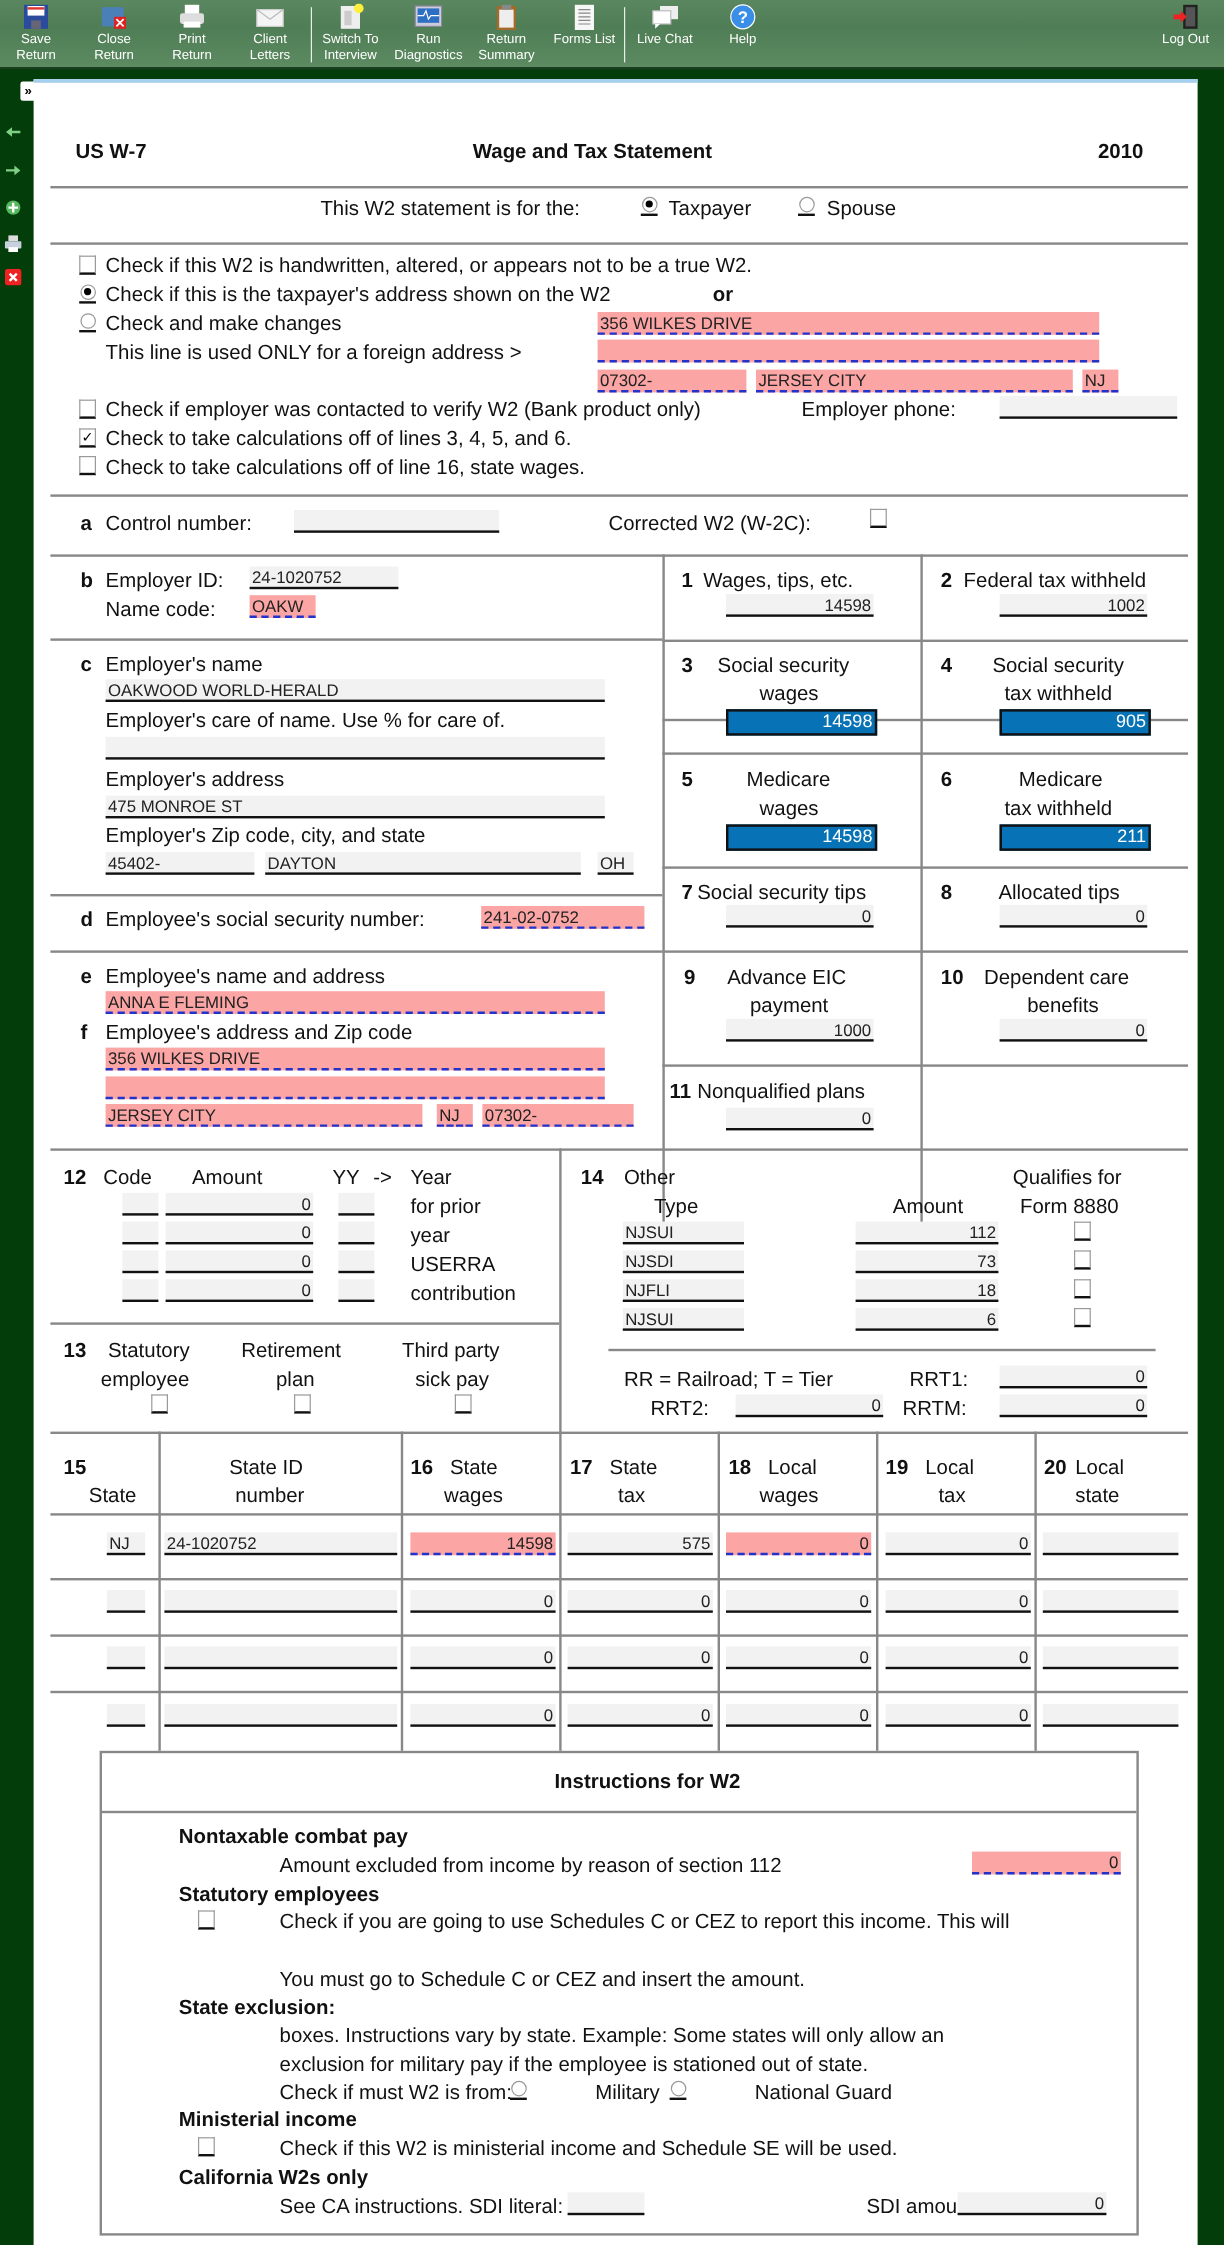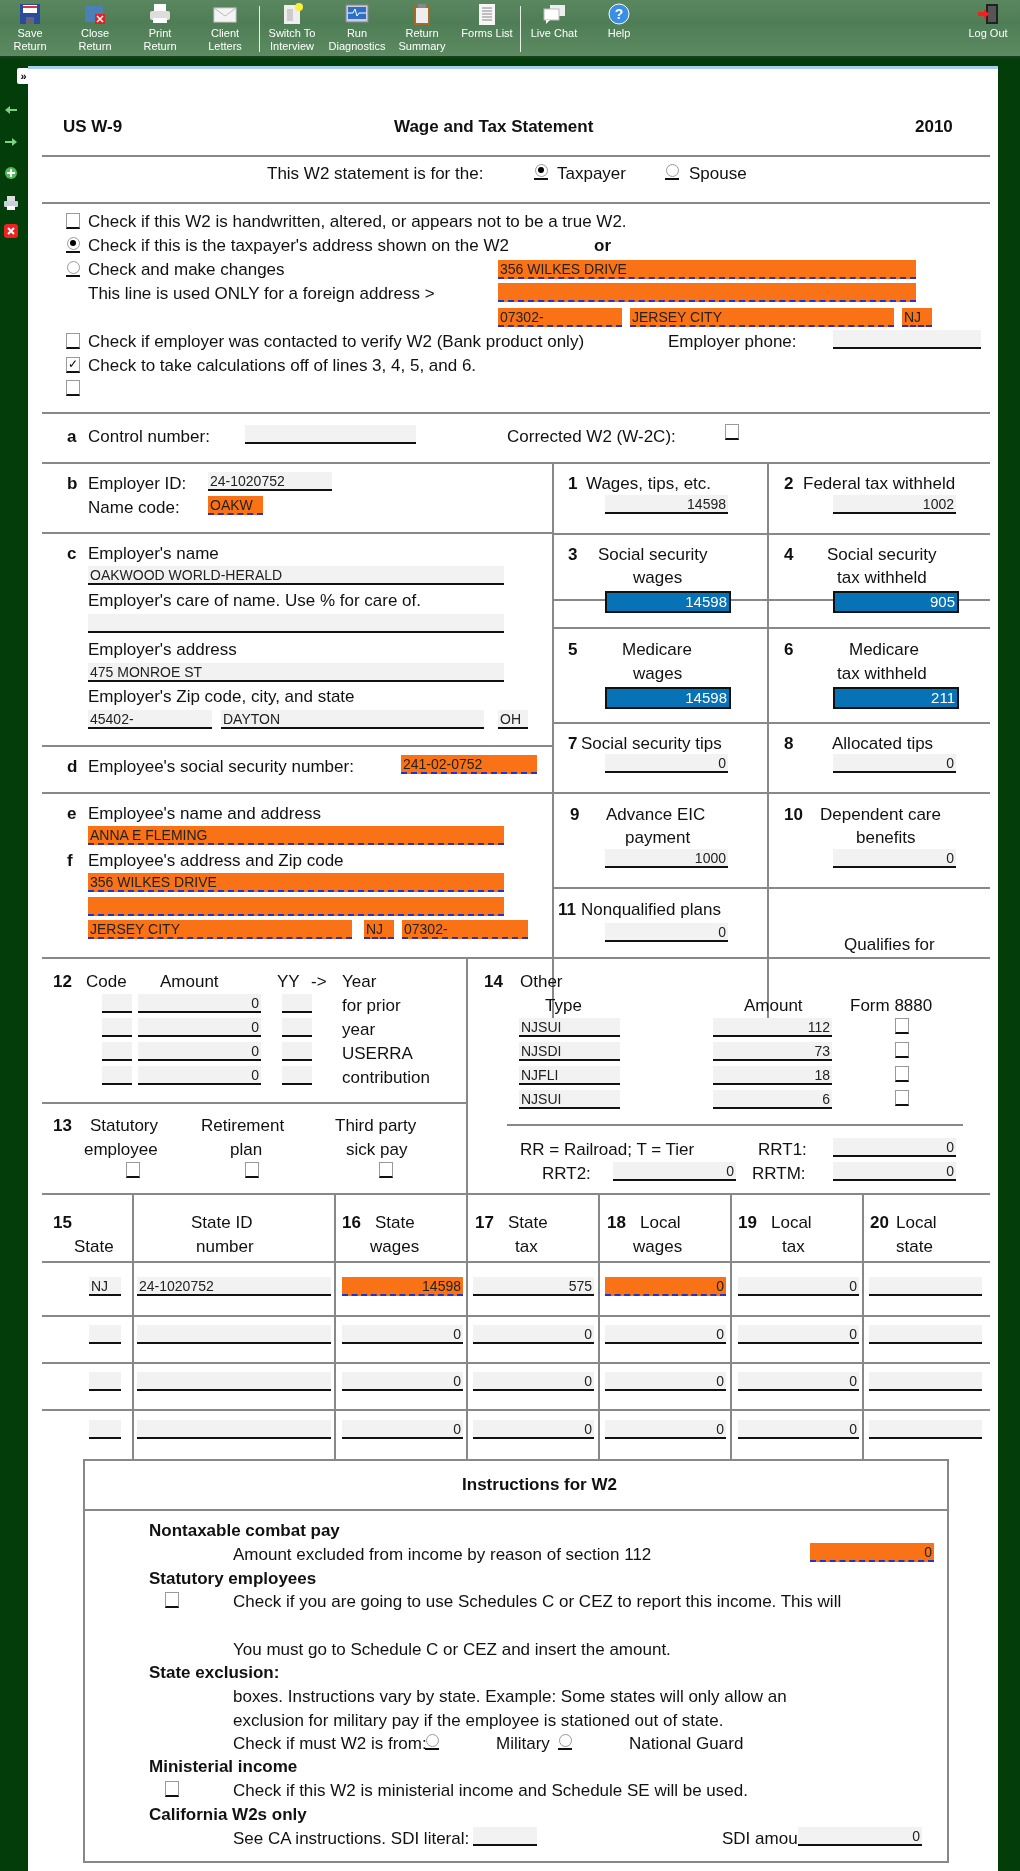--- a/index.html
+++ b/index.html
@@ -20,21 +20,21 @@
 
   
   .page { position: absolute; left: 28px; top: 66px; width: 970px; height: 1805px; background: #fff; border-top: 3px solid #a6cfee; }
   .t { position: absolute; font-size: 17px; white-space: nowrap; color: #111; }
   .b { font-weight: bold; }
   .hr { position: absolute; height: 2px; background: #888; }
   .vr { position: absolute; width: 2px; background: #888; }
 
   .fld { position: absolute; height: 19px; background: #f2f2f2; border-bottom: 2px solid #111; font-size: 14px; line-height: 18px; padding: 0 2px; white-space: nowrap; overflow: hidden; color: #222; }
   .fld.r { text-align: right; }
-  .fld.y { background: #f97316; border-bottom: 2px dashed #2233cc; }
+  .fld.y { background: #fca5a5; border-bottom: 2px dashed #2233cc; }
   .fld.blue { background: #0772b5; border: 2px solid #111; color: #fff; text-align: right; font-size: 15px; line-height: 17px; }
 
   .cb { position: absolute; width: 14px; height: 16px; border: 1px solid #999; border-bottom: 2px solid #111; background: #fff; font-size: 12px; line-height: 13px; text-align: center; color: #000; }
   .rb { position: absolute; width: 14px; height: 16px; border-bottom: 2px solid #111; }
   .rb::before { content: ""; position: absolute; left: 1px; top: 0; width: 11px; height: 11px; border-radius: 50%; border: 1px solid #999; background: #fff; }
   .rb.on::after { content: ""; position: absolute; left: 4px; top: 3px; width: 6px; height: 6px; border-radius: 50%; background: #000; }
 
   .instr { position: absolute; left: 55px; top: 1390px; width: 866px; height: 404px; border: 2px solid #888; }
   .instr .t { font-family: "Liberation Sans", sans-serif; font-size: 17px; padding-left: 47px; }
 </style>
@@ -150,21 +150,21 @@
       <rect x="3" y="10" width="8" height="4" fill="#fff"></rect>
     </svg>
   <svg class="rail-ico" style="top:166px" width="14" height="14">
       <rect x="0" y="0" width="14" height="14" rx="3" fill="#e22"></rect>
       <path d="M4 4l6 6M10 4l-6 6" stroke="#fff" stroke-width="2"></path>
     </svg>
 </div>
 
 <div class="page">
 
-  <div class="t b" style="left:35px;top:48px">US W-9</div>
+  <div class="t b" style="left:35px;top:48px">US W-7</div>
   <div class="t b" style="left:366px;top:48px">Wage and Tax Statement</div>
   <div class="t b" style="left:887px;top:48px">2010</div>
   <div class="hr" style="left:14px;top:86px;width:948px"></div>
 
   <div class="t" style="left:239px;top:95px">This W2 statement is for the:</div>
   <div class="rb on" style="left:506px;top:95px"></div>
   <div class="t" style="left:529px;top:95px">Taxpayer</div>
   <div class="rb" style="left:637px;top:95px"></div>
   <div class="t" style="left:661px;top:95px">Spouse</div>
   <div class="hr" style="left:14px;top:133px;width:948px"></div>
@@ -184,20 +184,21 @@
   <div class="fld y" style="left:602px;top:239px;width:264px">JERSEY CITY</div>
   <div class="fld y" style="left:874px;top:239px;width:30px">NJ</div>
 
   <div class="cb" style="left:38px;top:264px"></div>
   <div class="t" style="left:60px;top:263px">Check if employer was contacted to verify W2  (Bank product only)</div>
   <div class="t" style="left:640px;top:263px">Employer phone:</div>
   <div class="fld" style="left:805px;top:261px;width:148px"></div>
   <div class="cb" style="left:38px;top:288px">✓</div>
   <div class="t" style="left:60px;top:287px">Check to take calculations off of lines 3,  4,  5,  and  6.</div>
   <div class="cb" style="left:38px;top:311px"></div>
+  <div class="t" style="left:60px;top:311px">Check to take calculations off of line 16,  state wages.</div>
   <div class="hr" style="left:14px;top:343px;width:948px"></div>
 
   <div class="t b" style="left:39px;top:358px">a</div>
   <div class="t" style="left:60px;top:358px">Control number:</div>
   <div class="fld" style="left:217px;top:356px;width:171px"></div>
   <div class="t" style="left:479px;top:358px">Corrected W2  (W-2C):</div>
   <div class="cb" style="left:697px;top:355px"></div>
   <div class="hr" style="left:14px;top:393px;width:948px"></div>
 
   <div class="vr" style="left:524px;top:393px;height:413px"></div>
@@ -325,21 +326,21 @@
   <div class="t" style="left:202px;top:1071px">plan</div>
   <div class="cb" style="left:217px;top:1093px"></div>
   <div class="t" style="left:307px;top:1047px">Third party</div>
   <div class="t" style="left:318px;top:1071px">sick pay</div>
   <div class="cb" style="left:351px;top:1093px"></div>
 
   <div class="t b" style="left:456px;top:903px">14</div>
   <div class="t" style="left:492px;top:903px">Other</div>
   <div class="t" style="left:517px;top:927px">Type</div>
   <div class="t" style="left:716px;top:927px">Amount</div>
-  <div class="t" style="left:816px;top:866px">Qualifies for</div>
+  <div class="t" style="left:816px;top:903px">Qualifies for</div>
   <div class="t" style="left:822px;top:927px">Form 8880</div>
   <div class="fld" style="left:491px;top:949px;width:101px">NJSUI</div>
   <div class="fld r" style="left:685px;top:949px;width:119px">112</div>
   <div class="cb" style="left:867px;top:949px"></div>
   <div class="fld" style="left:491px;top:973px;width:101px">NJSDI</div>
   <div class="fld r" style="left:685px;top:973px;width:119px">73</div>
   <div class="cb" style="left:867px;top:973px"></div>
   <div class="fld" style="left:491px;top:997px;width:101px">NJFLI</div>
   <div class="fld r" style="left:685px;top:997px;width:119px">18</div>
   <div class="cb" style="left:867px;top:997px"></div>

